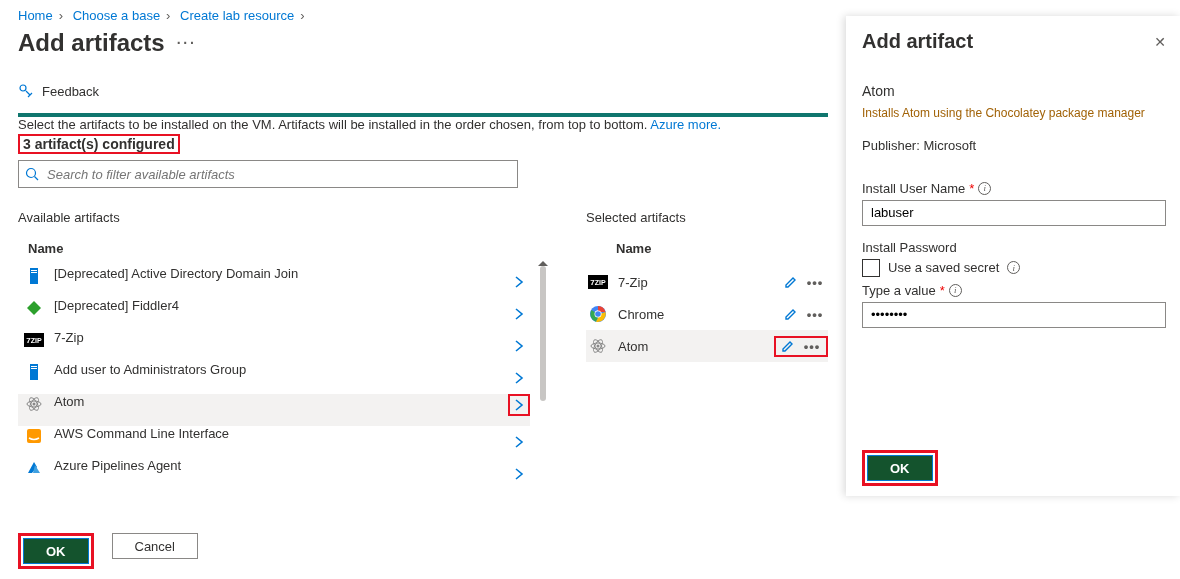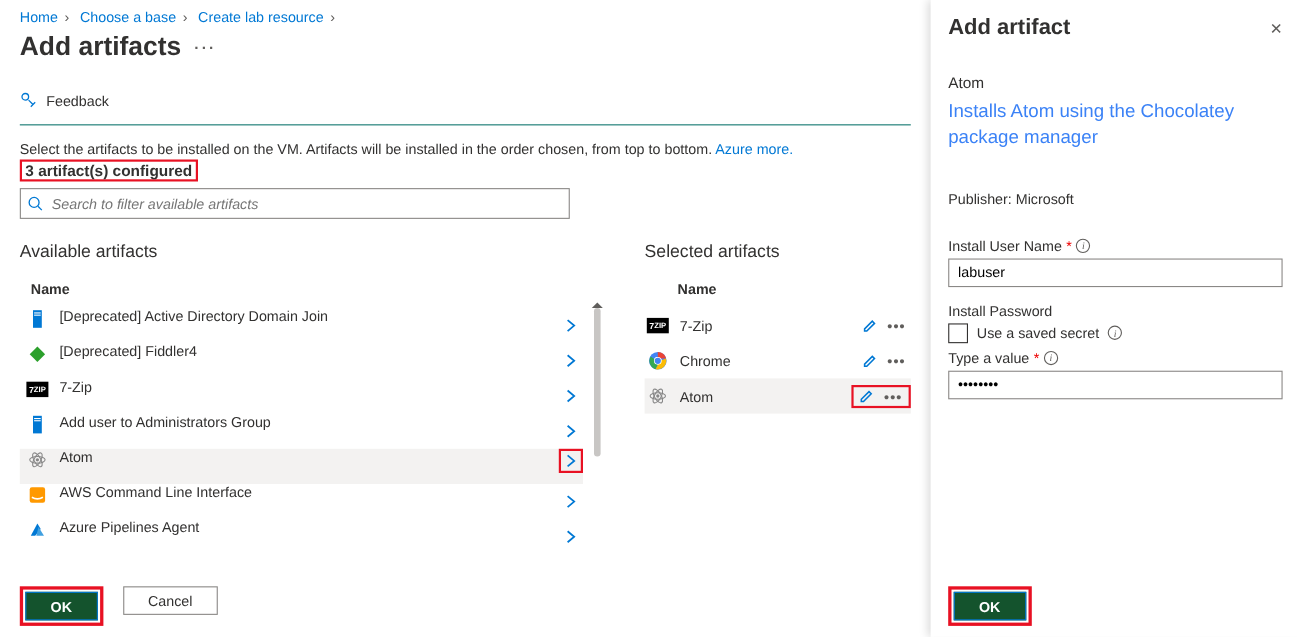--- a/index.html
+++ b/index.html
@@ -6,34 +6,34 @@
   html, body { margin: 0; padding: 0; font-family: "Segoe UI", -apple-system, sans-serif; font-size: 13px; color: #323130; background: #fff; }
   body { width: 1180px; height: 579px; overflow: hidden; position: relative; }
   a { color: #0078d4; text-decoration: none; }
 
   
   .main { width: 846px; height: 579px; padding: 8px 18px 0 18px; position: relative; }
   .breadcrumb { font-size: 13px; color: #0078d4; margin-bottom: 6px; }
   .breadcrumb span.sep { color: #605e5c; margin: 0 6px; }
   h1 { font-size: 24px; font-weight: 600; margin: 6px 0 18px 0; display: flex; align-items: center; }
   h1 .more { font-size: 14px; color: #605e5c; margin-left: 12px; letter-spacing: 2px; cursor: pointer; }
-  .feedback-row { display: flex; align-items: center; padding: 8px 0 14px 0; border-bottom: 1px solid #0f766e; margin-bottom: 14px; text-align: right; }
+  .feedback-row { display: flex; align-items: center; padding: 8px 0 14px 0; border-bottom: 4px solid #0f766e; margin-bottom: 0; text-align: right; }
   .feedback-row .icon { margin-right: 8px; color: #0078d4; }
   .desc { font-size: 13px; color: #323130; margin-bottom: 2px; }
   .configured { font-weight: 700; font-size: 14px; padding: 0 3px; display: inline-block; }
   .redbox { border: 2px solid #e81123; }
   .search-wrap { margin-top: 6px; border: 1px solid #8a8886; width: 500px; height: 28px; display: flex; align-items: center; padding: 0 6px; }
   .search-wrap .sicon { color: #0078d4; margin-right: 6px; }
   .search-wrap input { border: 0; outline: 0; flex: 1; font-size: 13px; font-style: italic; color: #4d7c0f; background: transparent; }
 
   .columns { display: flex; margin-top: 22px; flex:1; }
   .col-left { width: 512px; }
   .col-right { margin-left: 56px; flex: 1; }
 
-  .col-title { font-size: 16px; font-weight: 400; margin-bottom: 10px; }
+  .col-title { font-size: 13px; font-weight: 400; margin-bottom: 10px; }
   .col-header { font-weight: 600; font-size: 13px; padding: 6px 0 10px 10px; }
 
   .artifact-list { position: relative; }
   .artifact-row { display: flex; height: 32px; padding-left: 6px; }
   .artifact-row.hover { background: #f3f2f1; }
   .artifact-row .aicon { width: 20px; height: 20px; margin-right: 10px; display: flex; align-items: center; justify-content: center; }
   .artifact-row .alabel { flex: 1; font-size: 13px; }
   .artifact-row .chev { width: 22px; color: #0078d4; font-size: 16px; display:flex; align-items:center; justify-content:center; }
   .artifact-row .chev.redbox { border: 2px solid #e81123; height:22px; }
 
@@ -48,25 +48,25 @@
   .sel-row .dots { color: #605e5c; width: 26px; letter-spacing: 1px; font-weight:700; cursor:pointer; display:flex; justify-content:center; }
   .sel-actions.redbox { display:flex; border:2px solid #e81123; padding:1px; }
 
   .footer { position: absolute; bottom: 10px; left: 18px; display: flex; gap: 18px; }
   .btn { height: 26px; padding: 0 22px; font-size: 13px; cursor: pointer; display:inline-flex; align-items:center; justify-content:center; }
   .btn.primary { background: #14532d; color: #fff; border: 1px solid #0078d4; font-weight:600; }
   .btn.secondary { background: #fff; color: #323130; border: 1px solid #8a8886; }
   .btn-wrap.redbox { border: 3px solid #e81123; padding: 2px; display:inline-block; }
 
   
-  .panel { position: absolute; top: 0; right: 0; width: 334px; height: 579px; background: #fff; box-shadow: -2px 0 8px rgba(0,0,0,0.15); padding: 14px 14px 0 16px; }
+  .panel { position: absolute; top: 16px; right: 0; width: 334px; height: 480px; background: #fff; box-shadow: -2px 0 8px rgba(0,0,0,0.15); padding: 14px 14px 0 16px; }
   .panel h2 { font-size: 20px; font-weight: 600; margin: 0 0 30px 0; display:flex; justify-content:space-between; align-items:center;}
   .panel h2 .close { font-size: 14px; color:#605e5c; cursor:pointer; font-weight:400;}
   .panel .pname { font-size: 14px; margin-bottom: 6px; }
-  .panel .pdesc { font-size: 17px; color: #3b82f6; margin-bottom: 36px; line-height:1.4; }
+  .panel .pdesc { font-size: 12px; color: #a16207; margin-bottom: 16px; line-height:1.4; }
   .panel .ppub { font-size: 13px; margin-bottom: 28px; }
 
   .field { margin-bottom: 14px; }
   .field-label { font-size: 13px; margin-bottom: 4px; display:flex; align-items:center; gap:4px;}
   .req { color: #e00; }
   .info { display:inline-flex; width:13px; height:13px; border:1px solid #605e5c; border-radius:50%; align-items:center; justify-content:center; font-size:9px; color:#605e5c; font-style:italic; font-family:serif;}
   .field input[type=text], .field input[type=password] { width: 100%; height: 26px; border: 1px solid #8a8886; padding: 0 8px; font-size: 13px; outline:none; }
   .checkbox-row { display:flex; align-items:center; gap:8px; margin-bottom:6px;}
   .checkbox-row .cb { width:18px; height:18px; border:1px solid #323130; }
 

